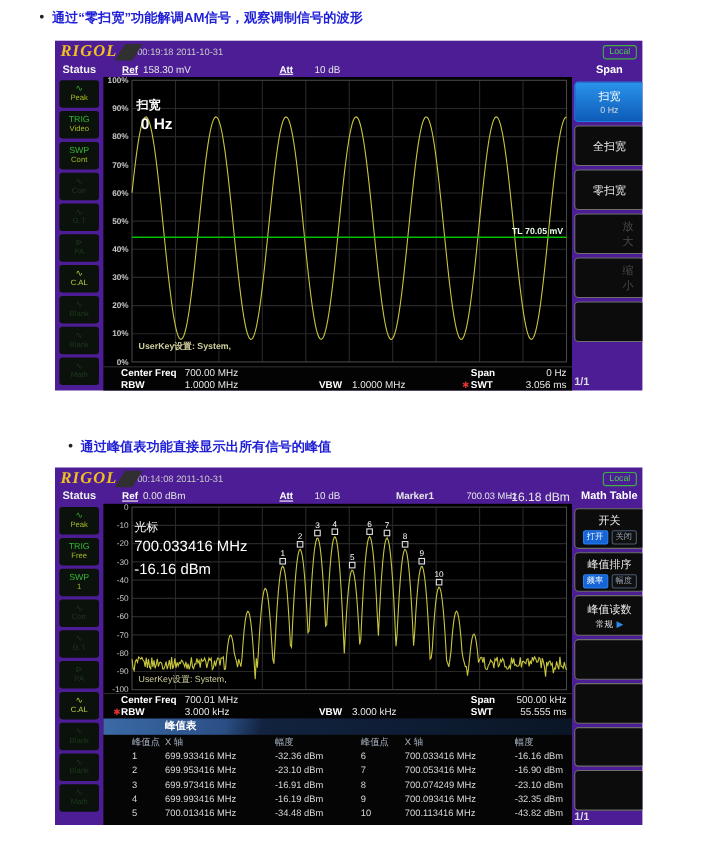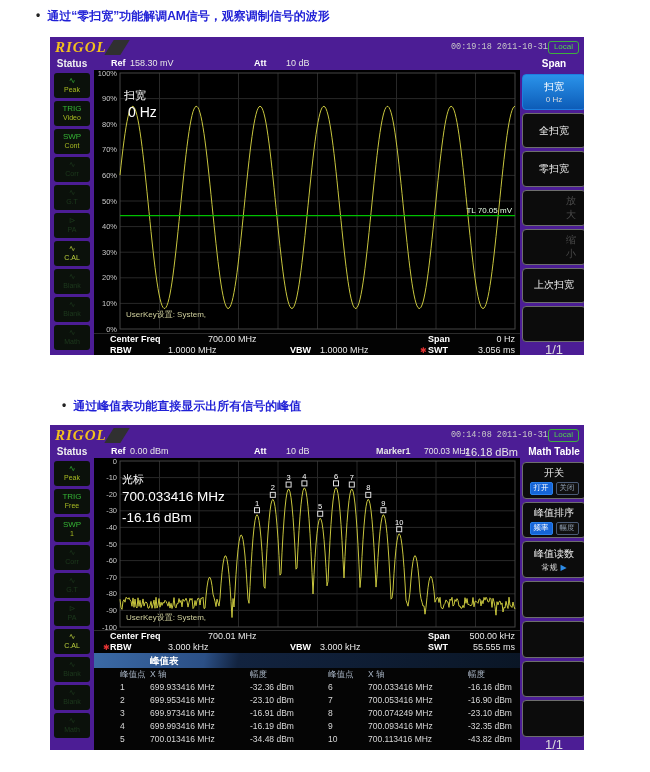--- a/index.html
+++ b/index.html
@@ -14,21 +14,21 @@
   
   .shot{position:absolute;background:#4c1d95;overflow:hidden;}
   .shot1{left:50px;top:37px;width:534px;height:318px;}
   .shot2{left:50px;top:425px;width:534px;height:325px;}
 
   .hd{height:20px;display:flex;align-items:center;padding:0 5px;position:relative;}
   .logo{font-family:"Liberation Serif","DejaVu Serif",serif;font-style:italic;font-weight:bold;
         font-size:15px;color:#f2c01e;letter-spacing:1px;position:relative;padding-right:18px;}
   .logo::after{content:"";position:absolute;right:0;top:1px;width:16px;height:15px;
         background:#303030;transform:skewX(-32deg);}
-  .hd .time{flex:1;text-align:right;font-size:8.5px;color:#c8c8c8;font-family:Liberation Mono, monospace;}
+  .hd .time{flex:1;text-align:left;font-size:8.5px;color:#c8c8c8;}
   .hd .local{font-size:8px;color:#4ed24e;border:1px solid #3faf3f;border-radius:3px;
         padding:0 5px;line-height:10px;height:11px;}
 
   .body-row{display:flex;}
   .shot1 .body-row{height:298px;} .shot2 .body-row{height:305px;}
 
   
   .lcol{width:44px;flex:none;display:flex;flex-direction:column;align-items:center;}
   .lcol .stlab{color:#f0f0f0;font-weight:bold;font-size:10px;height:13px;line-height:13px;}
   .st-icon{width:36px;height:25px;margin-top:3px;background:#0b110b;border-radius:3px;
@@ -36,42 +36,42 @@
         font-size:7px;line-height:8.5px;}
   .st-icon .g{font-size:8px;}
   .st-on  .g{color:#35b535;} .st-on  .l{color:#a8bb22;}
   .st-off .g,.st-off .l{color:#1d3a1d;}
   .st-cal .g,.st-cal .l{color:#bed23e;}
 
   
   .ccol{width:426px;flex:none;position:relative;}
   .refatt{height:13px;position:relative;font-size:9px;color:#e6e6e6;}
   .refatt span{position:absolute;top:1px;white-space:nowrap;}
-  .rl{font-weight:bold;color:#fff;}
+  .rl{font-weight:bold;color:#fff;text-decoration:underline;}
   .p-refl{left:17px;} .p-refv{left:36px;} .p-attl{left:160px;} .p-attv{left:192px;}
-  .p-m1l{left:282px;font-weight:bold;} .p-m1f{left:330px;font-size:8.5px;} .p-m1a{right:2px;font-size:11px;}
+  .p-m1l{left:266px;font-weight:bold;} .p-m1f{left:330px;font-size:8.5px;} .p-m1a{right:2px;font-size:11px;}
 
   .graph{position:relative;background:#000;}
-  .shot1 .graph{height:263px;} .shot2 .graph{height:172px;}
+  .shot1 .graph{height:263px;font-weight:bold;} .shot2 .graph{height:172px;}
   .graph svg{position:absolute;left:0;top:0;}
   .ovl{position:absolute;color:#fff;white-space:nowrap;}
   .shot1 .ovl1{left:30px;top:18px;font-size:11px;}
   .shot1 .ovl2{left:34px;top:34px;font-size:14px;}
   .shot2 .ovl1{left:28px;top:14px;font-size:11px;}
   .shot2 .ovl2{left:28px;top:31px;font-size:13.5px;}
   .shot2 .ovl3{left:28px;top:52px;font-size:13.5px;}
   .userkey{position:absolute;left:32px;font-size:8px;color:#cfcf9c;}
   .shot1 .userkey{bottom:13px;} .shot2 .userkey{bottom:7px;}
 
   .foot{height:22px;border-top:1px solid #2c2c2c;background:#030303;position:relative;
         font-size:9px;color:#e8e8e8;}
   .foot .fr{position:relative;height:11px;line-height:11px;}
   .foot span{position:absolute;white-space:nowrap;}
   .fb{font-weight:bold;color:#fff;}
-  .f-cfl{left:16px;} .f-cfv{left:74px;margin-left:40px;} .f-spanl{left:334px;} .f-spanv{right:5px;}
+  .f-cfl{left:16px;} .f-cfv{left:74px;} .f-spanl{left:334px;} .f-spanv{right:5px;}
   .f-rbwl{left:16px;} .f-rbwv{left:74px;} .f-vbwl{left:196px;} .f-vbwv{left:226px;}
   .f-swtl{left:334px;} .f-swtv{right:5px;}
   .star{color:#e23333;font-size:8px;}
   .s-swt{left:326px;} .s-rbw{left:9px;}
 
   
   .ptable{height:98px;background:#050505;}
   .pt-title{height:15px;line-height:15px;color:#fff;font-weight:bold;font-size:9.5px;
         padding-left:56px;
         background:linear-gradient(100deg,#3b6aa6 0%,#2b4f85 26%,#12233f 34%,#0a1626 100%);}
@@ -89,21 +89,21 @@
         justify-content:center;color:#ececec;font-size:10px;gap:1px;}
   .menu-btn .sub{font-size:8px;color:#ddd;}
   .menu-btn.active{background:linear-gradient(#2a93ea,#0d5cb8);border-color:#1d7fe0;color:#fff;}
   .menu-btn.disabled{color:#4a4a4a;padding-left:43px;}
   .tgl-row{display:flex;gap:3px;margin-top:1px;}
   .tgl{font-size:7.5px;line-height:10px;height:11px;padding:0 3px;border-radius:2px;
         background:#101010;border:1px solid #4a5a74;color:#93a2b4;}
   .tgl.sel{background:#1565d8;border-color:#2a80ea;color:#fff;}
   .arrow{color:#2d8ce8;font-size:8px;margin-left:3px;}
   .subrow{display:flex;align-items:center;}
-  .mpage{margin-top:auto;text-align:center;color:#ddd;font-size:13px;height:13px;}
+  .mpage{margin-top:auto;text-align:left;color:#ddd;font-size:10px;height:13px;font-weight:bold;}
 </style>
 </head>
 <body>
 
 <div class="bullet bullet1">
   <span class="dot">•</span>
   <span>通过“零扫宽”功能解调AM信号，观察调制信号的波形</span>
 </div>
 <div class="bullet bullet2">
   <span class="dot">•</span>
@@ -237,23 +237,20 @@
         <span>全扫宽</span>
       </div>
       <div class="menu-btn">
         <span>零扫宽</span>
       </div>
       <div class="menu-btn disabled">
         <span>放大</span>
       </div>
       <div class="menu-btn disabled">
         <span>缩小</span>
-      </div>
-      <div class="menu-btn">
-        <span>上次扫宽</span>
       </div>
       <div class="menu-btn">
         <span></span>
       </div>
       <div class="mpage">1/1</div>
     </div>
   </div>
 </div>
 
 <div class="shot shot2">

